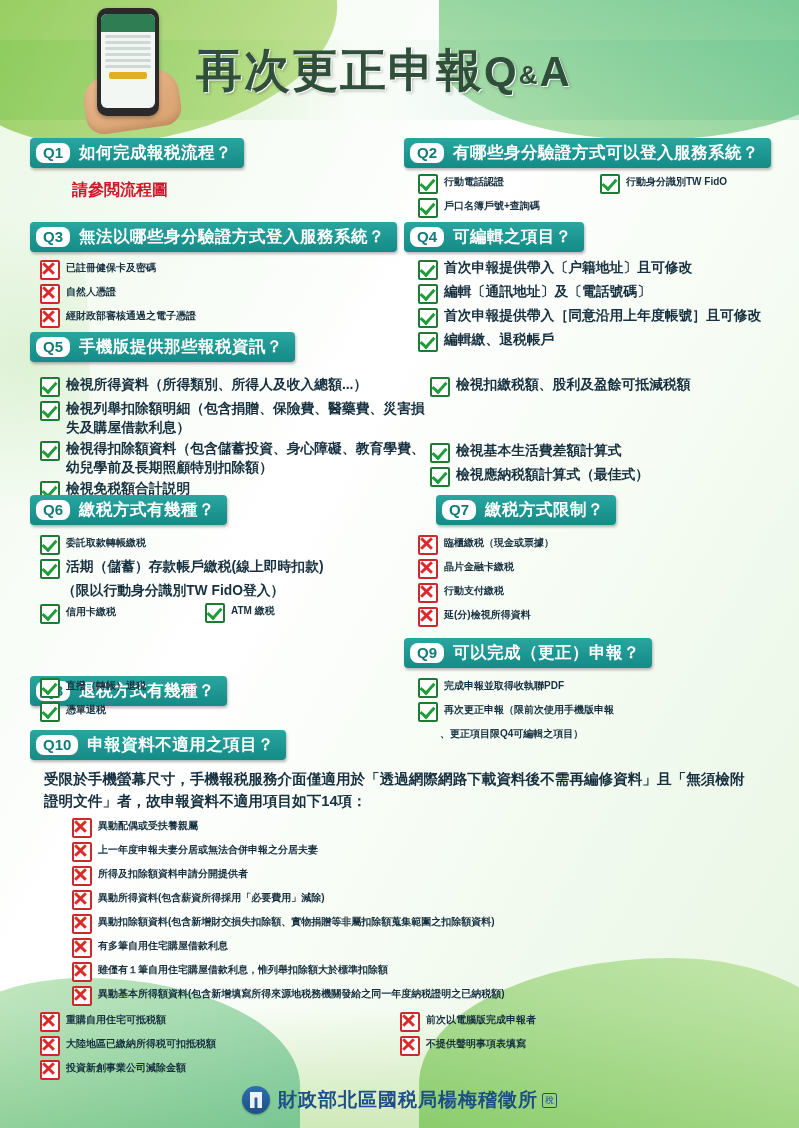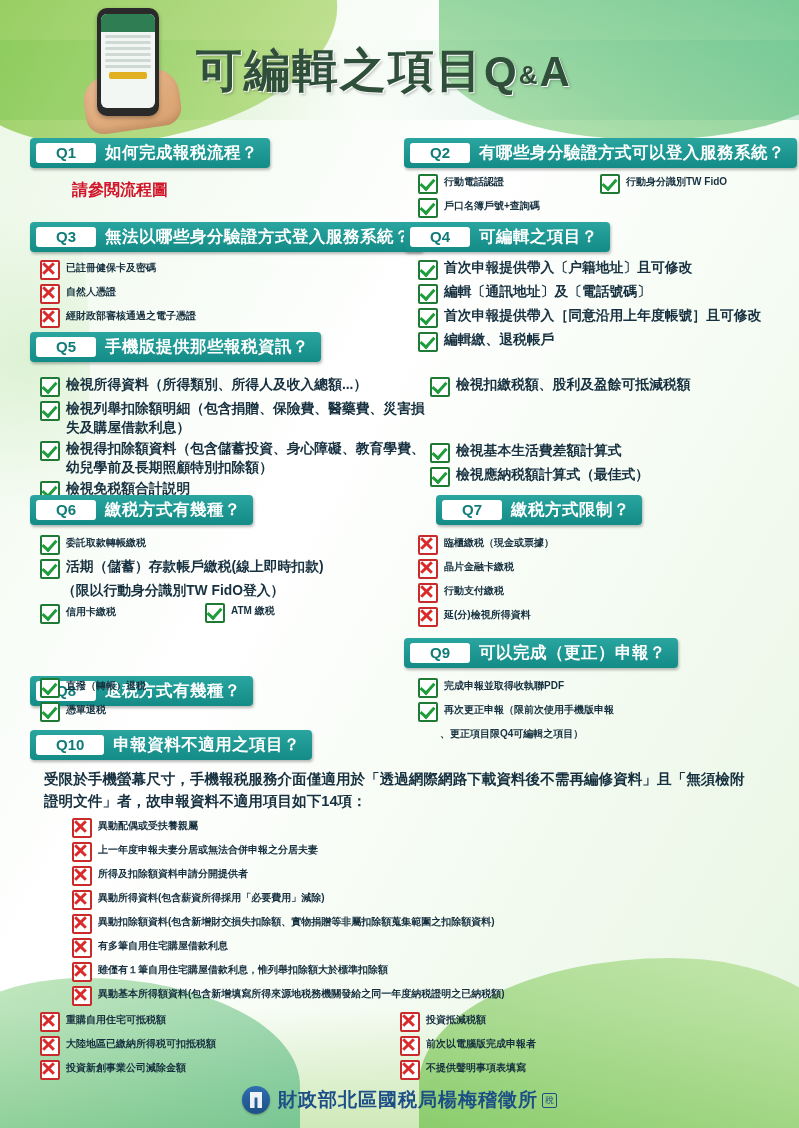--- a/index.html
+++ b/index.html
@@ -65,21 +65,21 @@
 
   
   .qbar{
     position:absolute;display:flex;align-items:center;height:30px;
     background:linear-gradient(180deg,#2aa5a0,#138b86);
     border-radius:4px;padding:0 12px 0 6px;
     box-shadow:1px 2px 3px rgba(0,0,0,.28);
   }
   .qbar .qnum{
     display:inline-block;background:#ffffff;color:#0f7c78;font-weight:bold;
-    font-size:15px;line-height:20px;padding:0 20px;border-radius:3px;margin-right:9px;
+    font-size:15px;line-height:20px;padding:0 7px;border-radius:8px;margin-right:9px;
   }
   .qbar .qtext{color:#ffffff;font-weight:bold;font-size:16.5px;white-space:nowrap;letter-spacing:.5px;}
 
   
   .ans{position:absolute;}
   .row{display:flex;align-items:flex-start;margin-bottom:2px;}
   .mark{
     width:16px;height:16px;flex:0 0 16px;margin-right:6px;margin-top:2px;
     border:2px solid #1f7a36;border-radius:2px;position:relative;background:#ffffff;
   }
@@ -144,21 +144,21 @@
           <div class="scr-line"></div>
             <div class="scr-line"></div>
             <div class="scr-line"></div>
           <div class="scr-line"></div>
             <div class="scr-line"></div>
             <div class="scr-line"></div>
           <div class="scr-btn"></div>
         </div>
       </div>
       <div class="title">
-        <span>可編輯之項目</span><span class="qa">Q</span><span class="amp">&amp;</span><span class="qa">A</span>
+        <span>再次更正申報</span><span class="qa">Q</span><span class="amp">&amp;</span><span class="qa">A</span>
       </div>
     </div>
 
     <div class="qbar" style="left:30px;top:138px;">
       <span class="qnum">Q1</span>
       <span class="qtext">如何完成報税流程？</span>
     </div>
     <div class="ans" style="left:72px;top:180px;">
       <div class="note">請參閲流程圖</div>
     </div>
@@ -404,24 +404,20 @@
           <span class="txt">大陸地區已繳納所得税可扣抵税額</span>
         </div>
       <div class="row">
           <span class="mark cross"></span>
           <span class="txt">投資新創事業公司減除金額</span>
         </div>
     </div>
     <div class="ans" style="left:400px;top:1010px;width:360px;">
       <div class="row">
           <span class="mark cross"></span>
-          <span class="txt">投資抵減税額</span>
-        </div>
-      <div class="row">
-          <span class="mark cross"></span>
           <span class="txt">前次以電腦版完成申報者</span>
         </div>
       <div class="row">
           <span class="mark cross"></span>
           <span class="txt">不提供聲明事項表填寫</span>
         </div>
     </div>
 
     <div class="footer">
       <span class="seal"></span><span class="ftext">財政部北區國税局楊梅稽徵所</span><span class="fbadge">稅</span>

